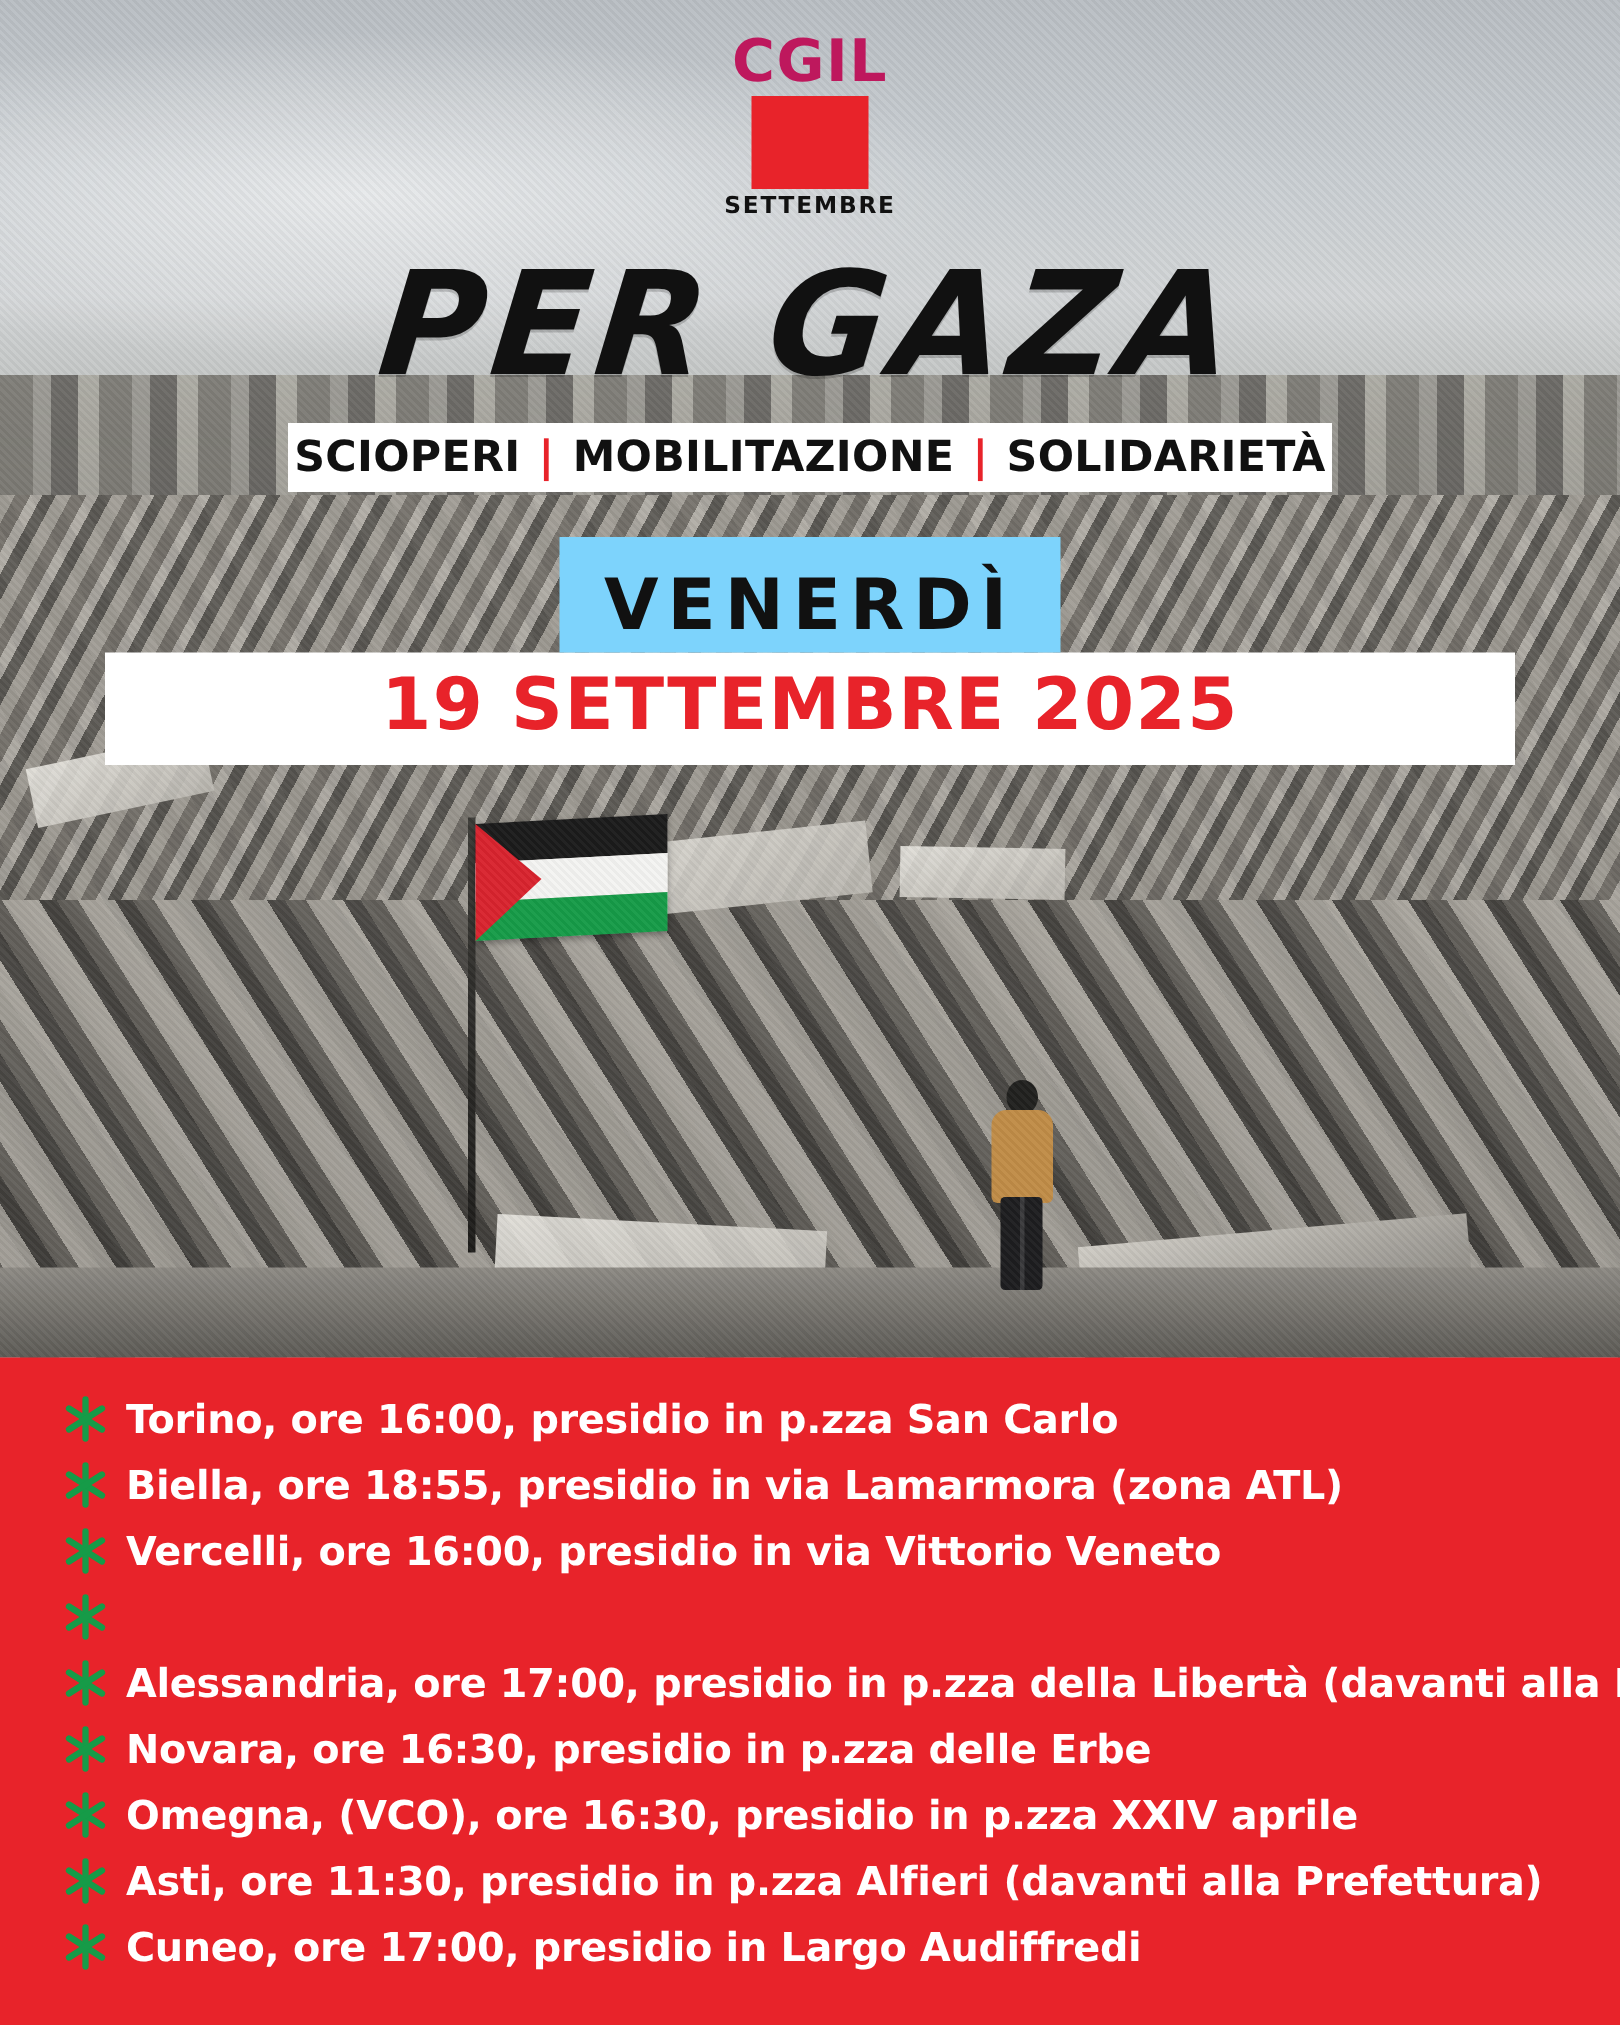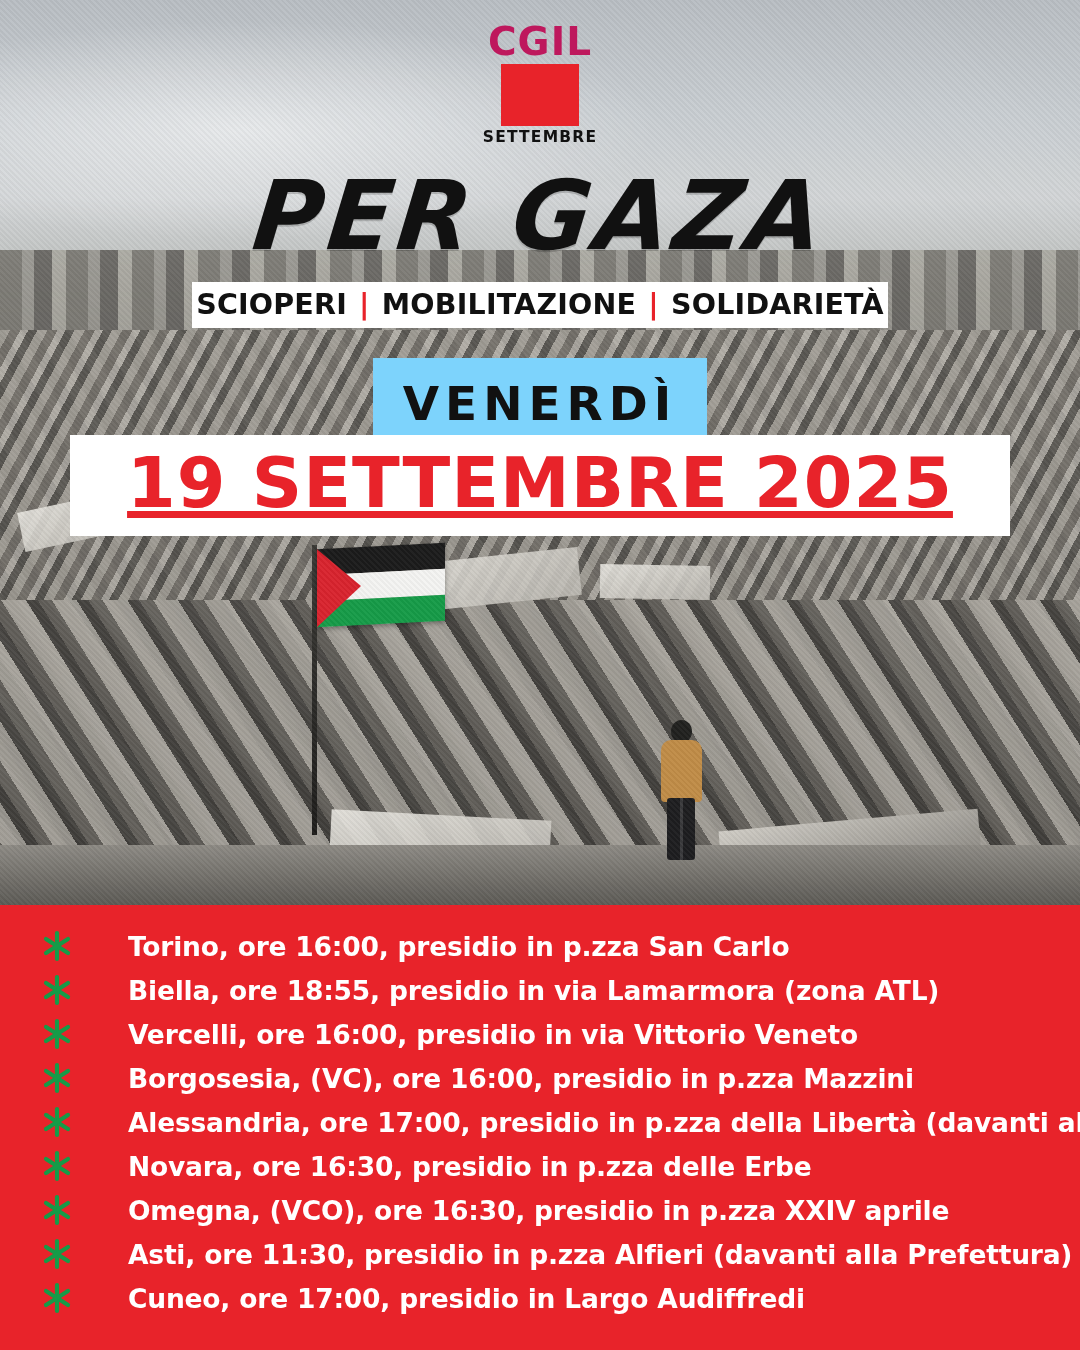--- a/index.html
+++ b/index.html
@@ -173,24 +173,23 @@
     padding: 18px 30px 4px;
     font-size: 47px; font-weight: 700; letter-spacing: 6px;
     color: #111;
     font-family: "DejaVu Sans", sans-serif;
   }
   .date-bar {
     display: block;
     background: #ffffff;
     margin: 0 70px;
     padding: 7px 0 12px;
-    font-size: 70px; font-weight: 700; letter-spacing: 1px;
+    font-size: 48px; font-weight: 700; letter-spacing: 1px;
     color: #e8232a;
     font-family: "DejaVu Sans", sans-serif;
-    text-decoration: underline;
   }
 
   
   .panel {
     position: absolute; top: 905px; left: 0;
     width: 1080px; height: 445px;
     background: #e8232a;
     padding: 22px 38px 0 38px;
     z-index: 5;
   }
@@ -206,21 +205,20 @@
     margin-right: 8px;
   }
   .star svg { display: block; }
   .row-text {
     color: #ffffff;
     font-size: 26.5px;
     font-weight: 700;
     letter-spacing: -0.2px;
     font-family: "DejaVu Sans", sans-serif;
     white-space: nowrap;
-    margin-left: 44px;
   }
 </style>
 </head>
 <body>
 
 <div class="poster">
 
   <div class="photo">
     <div class="sky"></div>
     <div class="horizon-city"></div>
@@ -314,21 +312,20 @@
     <div class="row">
       <span class="star">
         <svg width="38" height="38" viewBox="0 0 38 38">
             <g stroke="#169b48" stroke-width="4.2" stroke-linecap="round">
               <line x1="19" y1="6" x2="19" y2="32"></line>
               <line x1="8" y1="12" x2="30" y2="26"></line>
               <line x1="30" y1="12" x2="8" y2="26"></line>
             </g>
           </svg>
       </span>
-      <span class="row-text">Borgosesia, (VC), ore 16:00, presidio in p.zza Mazzini</span>
     </div>
 
     <div class="row">
       <span class="star">
         <svg width="38" height="38" viewBox="0 0 38 38">
             <g stroke="#169b48" stroke-width="4.2" stroke-linecap="round">
               <line x1="19" y1="6" x2="19" y2="32"></line>
               <line x1="8" y1="12" x2="30" y2="26"></line>
               <line x1="30" y1="12" x2="8" y2="26"></line>
             </g>

